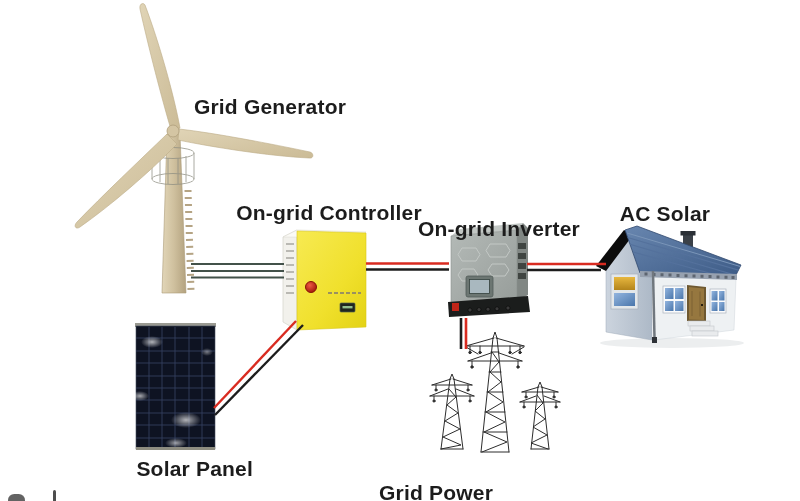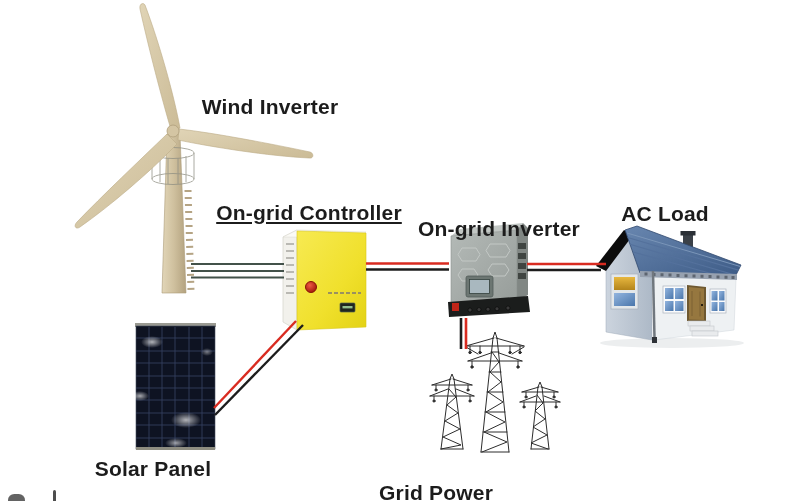--- a/index.html
+++ b/index.html
@@ -7,24 +7,24 @@
     position:relative;width:800px;height:501px;background:#ffffff;overflow:hidden;
     font-family:"Liberation Sans",sans-serif;
   }
   .stage svg{position:absolute;left:0;top:0;}
   .node-label{
     position:absolute;width:200px;text-align:center;
     font-size:21px;font-weight:700;color:#1c1c1c;letter-spacing:.2px;
     white-space:nowrap;
   }
   .lbl-wind{left:170px;top:95px;}
-  .lbl-controller{left:209px;top:201px;text-decoration:underline;}
+  .lbl-controller{left:229px;top:201px;}
   .lbl-inverter{left:399px;top:201px;margin-top:16px;}
   .lbl-acload{left:565px;top:202px;}
-  .lbl-solar{left:53px;top:457px;}
+  .lbl-solar{left:53px;top:457px;text-align:right;}
   .lbl-grid{left:336px;top:457px;margin-top:24px;}
   .cutoff-a{position:absolute;left:8px;top:494px;width:17px;height:8px;background:#3c3c3c;
     border-radius:7px 7px 2px 2px;opacity:.8;}
   .cutoff-b{position:absolute;left:53px;top:490px;width:3px;height:12px;background:#2e2e2e;
     border-radius:2px;opacity:.85;}
 </style>
 </head>
 <body>
 
 <div class="stage">
@@ -266,22 +266,22 @@
       <line x1="303" y1="325" x2="215" y2="415" stroke="#1c1c1c"></line>
     </g>
 
     <g stroke-width="2.6">
       <line x1="461" y1="318" x2="461" y2="349" stroke="#1c1c1c"></line>
       <line x1="466" y1="318" x2="466" y2="349" stroke="#d92b20"></line>
     </g>
   </g>
 </svg>
 
-  <div class="node-label lbl-wind">Wind Inverter</div>
+  <div class="node-label lbl-wind">Grid Generator</div>
   <div class="node-label lbl-controller">On-grid Controller</div>
   <div class="node-label lbl-inverter">On-grid Inverter</div>
-  <div class="node-label lbl-acload">AC Load</div>
+  <div class="node-label lbl-acload">AC Solar</div>
   <div class="node-label lbl-solar">Solar Panel</div>
   <div class="node-label lbl-grid">Grid Power</div>
 
   <div class="cutoff-a"></div>
   <div class="cutoff-b"></div>
 </div>
 
 </body></html>

